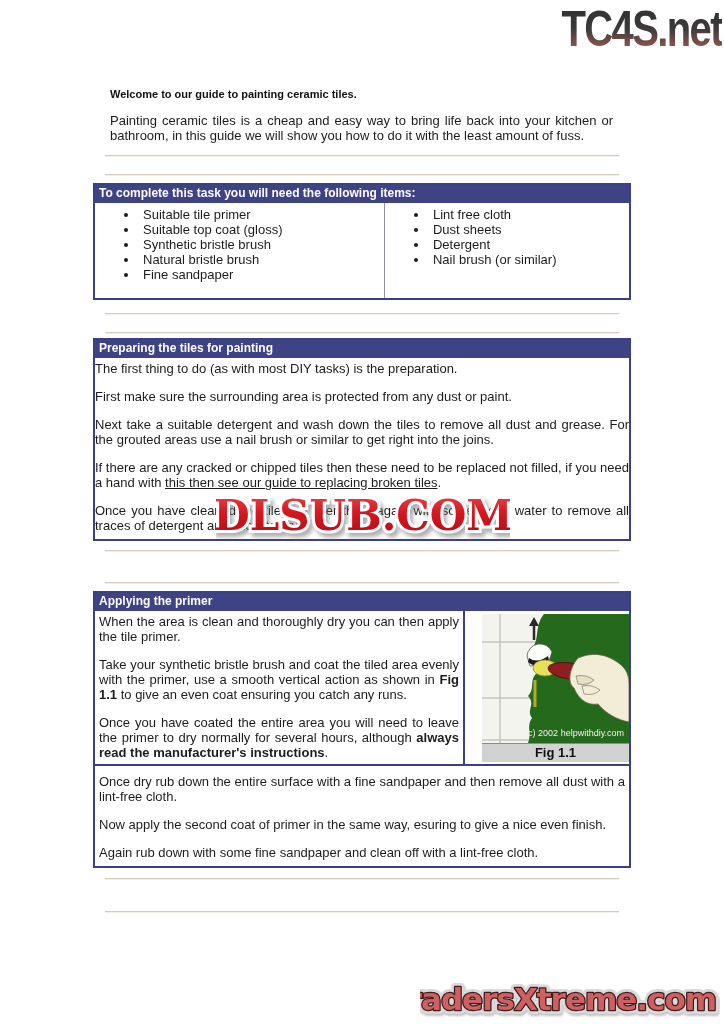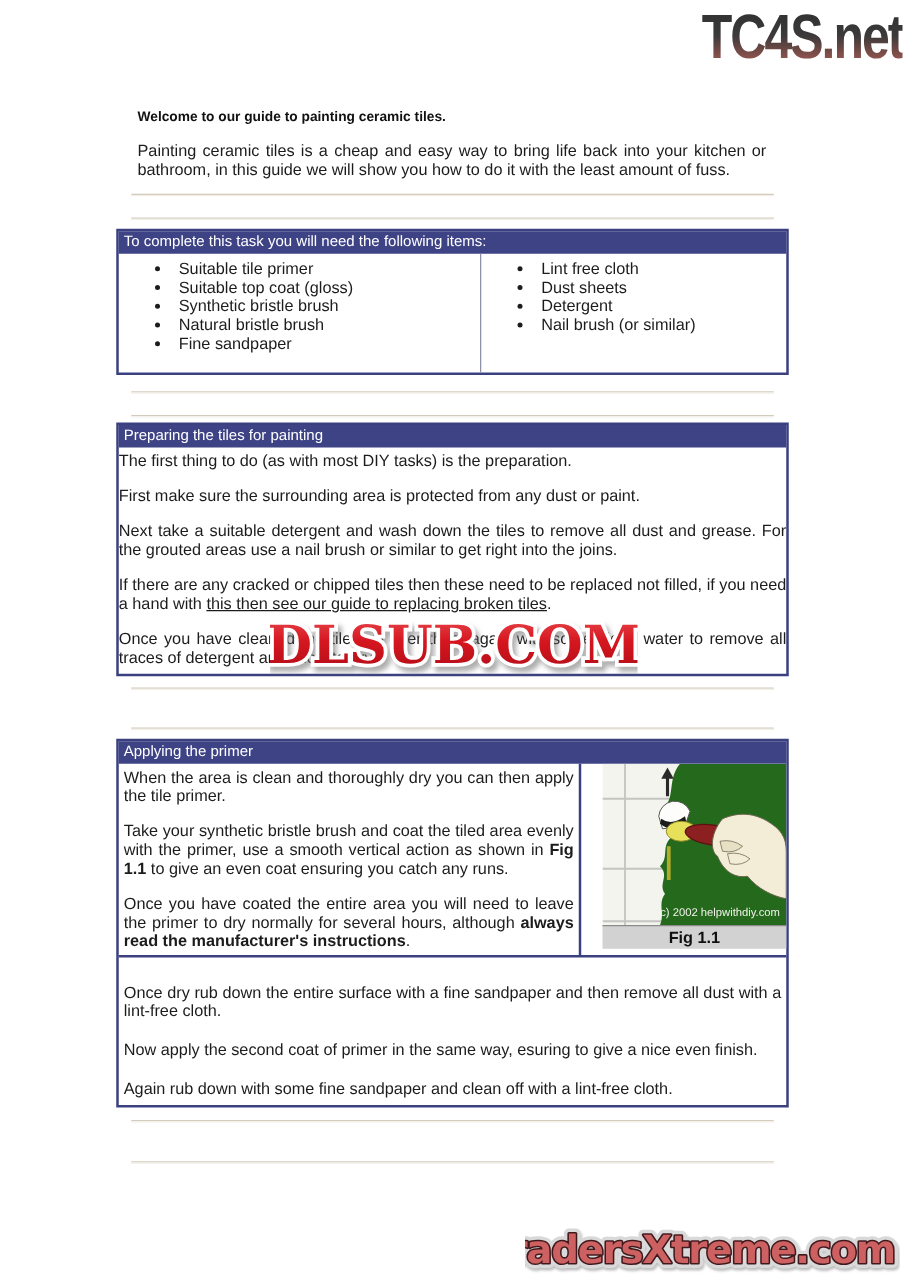--- a/index.html
+++ b/index.html
@@ -36,50 +36,50 @@
   .hr-g { margin-top:31px !important; }
 
   
   .box { border:2px solid #3b4080; background:#fff; }
   .box-items { margin-top:7px; }
   .box-prep  { margin-top:4px; }
   .box-apply { margin-top:7px; }
 
   .sec-header {
     background:#3e4386; color:#fff;
-    font-weight:normal; font-size:12px;
+    font-weight:bold; font-size:12px;
     padding:2px 4px 3px; line-height:13px;
   }
 
   
   .items-body { display:flex;gap:44px; }
   .items-col { width:50%; padding:2px 4px 16px; }
   .items-col.right { border-left:1px solid #8d90a8; }
   .items-col ul { margin:2px 0 0; padding-left:40px; }
   .items-col li { line-height:15px; padding-left:4px; }
 
   
   .sec-body { padding:3px 0 6px; }
   .sec-body p { margin:0 0 13px; line-height:15px; text-align:justify; }
   .sec-body p:last-child { margin-bottom:0; }
   .sec-body .u { text-decoration:underline; cursor:pointer; }
   .sec-body b { font-weight:bold; }
 
   
-  .apply-row1 { display:flex; align-items:flex-start;gap:17px; }
+  .apply-row1 { display:flex; align-items:center;gap:17px; }
   .apply-text { flex:1 1 auto; padding:3px 4px 4px; border-right:2px solid #3b4080; }
   .apply-fig  { flex:0 0 147px; width:147px; display:flex; flex-direction:column; }
   .fig-image  { width:147px; height:129px; display:block; }
   .fig-caption{
     background:#d2d2d2; border-top:1px solid #8b8b8b;
     text-align:center; font-weight:bold; font-size:13px;
     padding:1px 0 2px; color:#111;
   }
   .apply-row2 { border-top:2px solid #3b4080; padding:4px 4px 6px; }
-  .apply-row2 p { margin:16px 0 13px; line-height:15px; text-align:justify; }
+  .apply-row2 p { margin:4px 0 13px; line-height:15px; text-align:justify; }
   .apply-row2 p:last-child { margin-bottom:0; }
 </style>
 </head>
 <body>
 
 <div id="page">
 
   <div class="top-logo">
     <svg width="200" height="54" viewBox="0 0 200 54">
       <defs>

